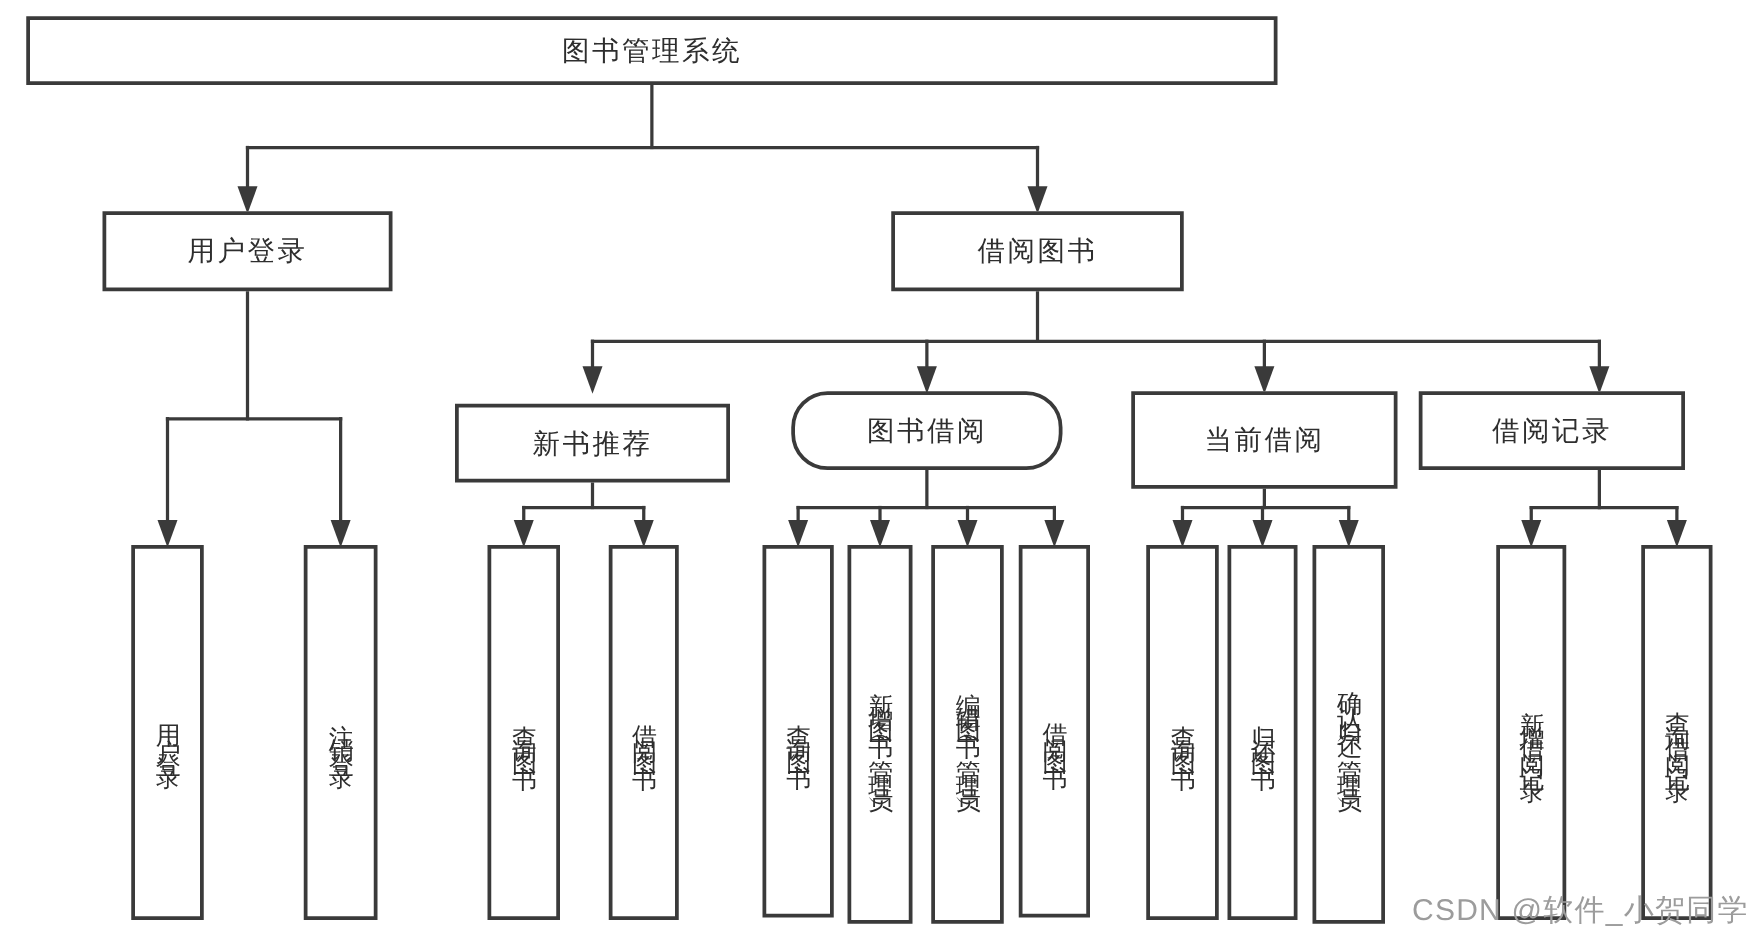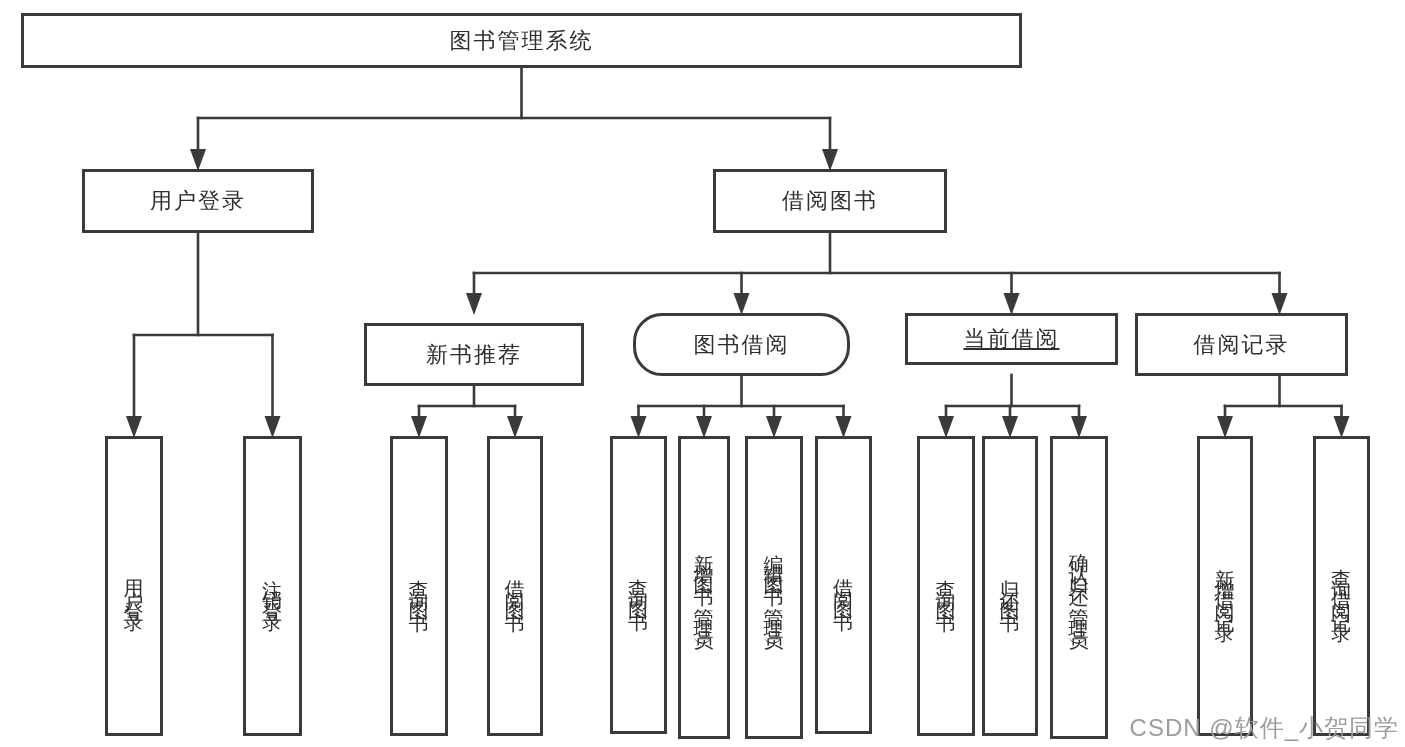--- a/index.html
+++ b/index.html
@@ -126,21 +126,21 @@
       </div>
       <div class="node horizontal" style="left: 713px; top: 169px; width: 234px; height: 64px;">
         <span>借阅图书</span>
       </div>
       <div class="node horizontal" style="left: 364px; top: 323px; width: 220px; height: 63px;">
         <span>新书推荐</span>
       </div>
       <div class="node horizontal" style="left: 633px; top: 313px; width: 217px; height: 63px; border-radius: 29px;">
         <span>图书借阅</span>
       </div>
-      <div class="node horizontal" style="left: 905px; top: 313px; width: 213px; height: 52px; text-decoration: underline;">
+      <div class="node horizontal" style="left: 905px; top: 313px; width: 213px; height: 78px;">
         <span>当前借阅</span>
       </div>
       <div class="node horizontal" style="left: 1135px; top: 313px; width: 213px; height: 63px;">
         <span>借阅记录</span>
       </div>
       <div class="node vertical" style="left: 105px; top: 436px; width: 58px; height: 300px;">
         <span>用户登录</span>
       </div>
       <div class="node vertical" style="left: 243px; top: 436px; width: 59px; height: 300px;">
         <span>注销登录</span>

